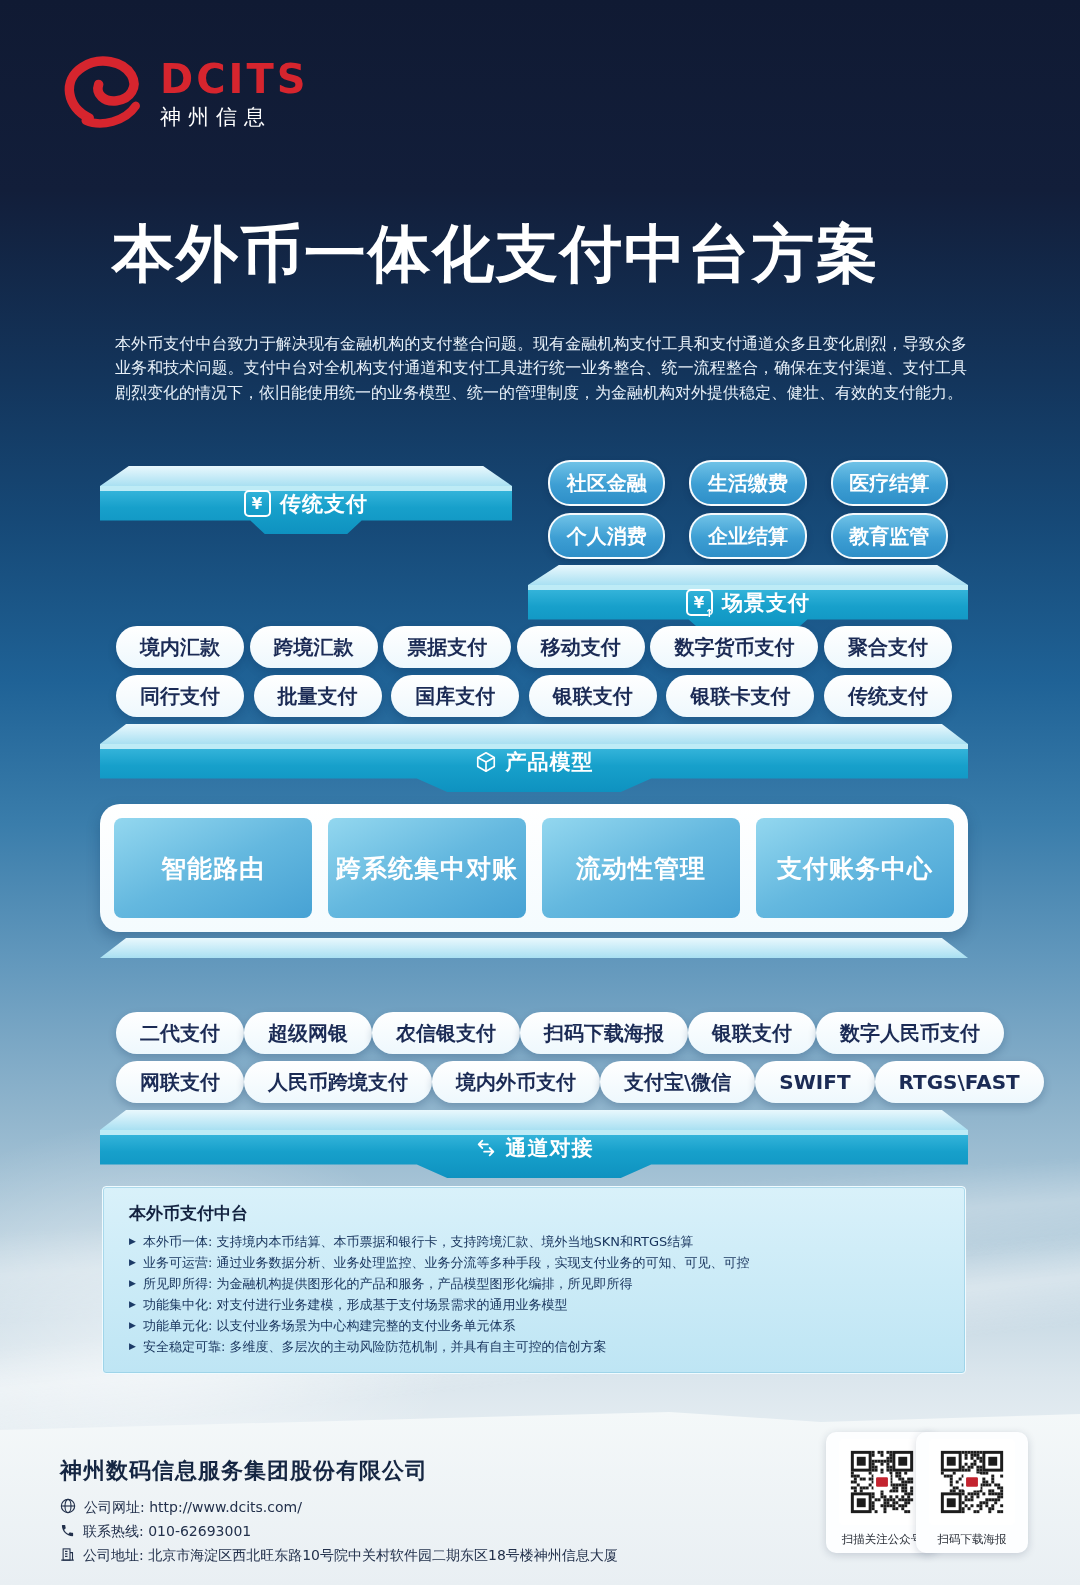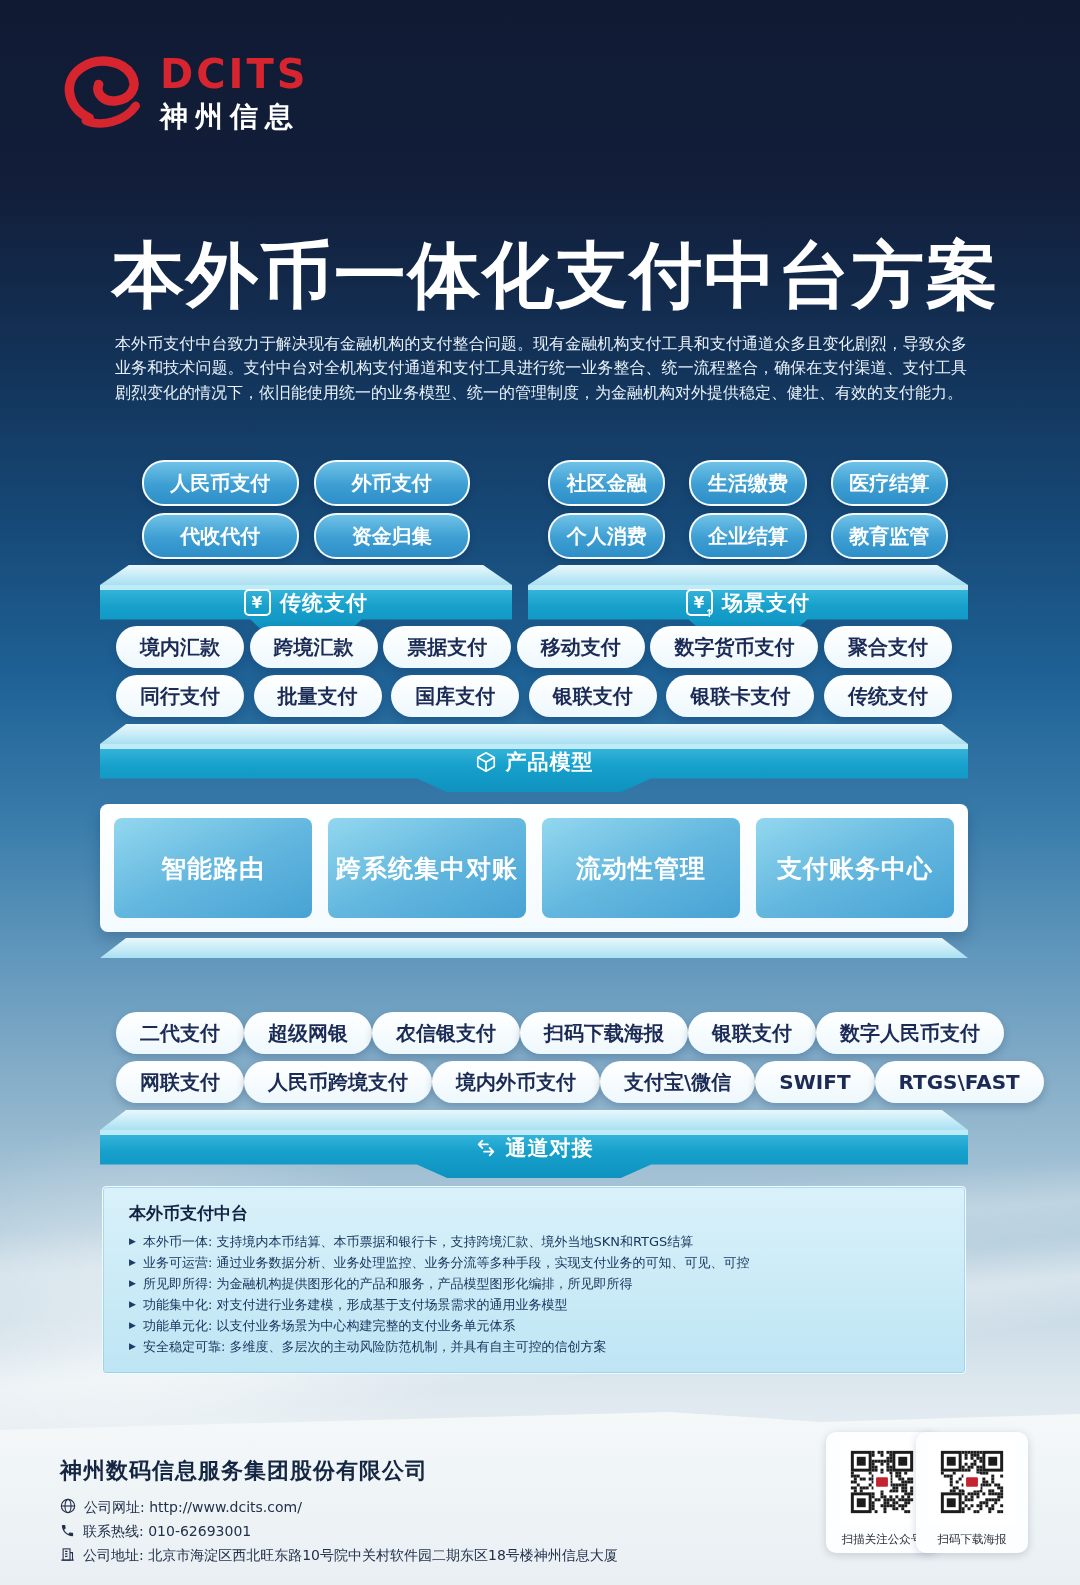--- a/index.html
+++ b/index.html
@@ -17,24 +17,24 @@
     background:linear-gradient(180deg,rgba(255,255,255,0) 0%,rgba(255,255,255,.7) 48%,rgba(255,255,255,0) 100%);
     filter:blur(2px);}
   .w1{top:1195px;transform:rotate(-4deg);opacity:.35;}
   .w2{top:1290px;transform:rotate(-6deg);opacity:.55;}
   .glow{position:absolute;left:-140px;top:1120px;width:600px;height:420px;border-radius:50%;
     background:radial-gradient(closest-side,rgba(255,255,255,.5),rgba(255,255,255,0));pointer-events:none;}
 
   
   .logo{position:absolute;left:60px;top:54px;display:flex;align-items:center;gap:14px;}
   .logo-text .brand{color:#d6252e;font-size:40px;font-weight:800;letter-spacing:3px;line-height:1;}
-  .logo-text .sub{color:#fff;font-size:28px;font-weight:700;letter-spacing:7px;margin-top:4px;}
-
-  .title{position:absolute;left:112px;top:228px;width:880px;margin:0;
-    color:#fff;font-size:72px;font-weight:900;letter-spacing:2px;white-space:nowrap;}
+  .logo-text .sub{color:#fff;font-size:21px;font-weight:400;letter-spacing:7px;margin-top:4px;}
+
+  .title{position:absolute;left:112px;top:212px;width:880px;margin:0;
+    color:#fff;font-size:62px;font-weight:900;letter-spacing:2px;white-space:nowrap;}
   .intro{position:absolute;left:115px;top:332px;width:852px;margin:0;
     color:#e9f2fa;font-size:16px;line-height:1.52;text-align:justify;}
 
   
   .pill{display:flex;align-items:center;justify-content:center;height:42px;border-radius:22px;
     font-size:20px;font-weight:700;white-space:nowrap;}
   .pill.blue{background:linear-gradient(180deg,#6fc2e7 0%,#3d9ed3 55%,#2e8fc8 100%);
     border:2px solid rgba(255,255,255,.95);color:#fff;box-shadow:0 3px 6px rgba(5,35,70,.25);}
   .pill.white{background:linear-gradient(180deg,#ffffff 0%,#eef8fd 100%);color:#1b2b55;
     padding:0 24px;box-shadow:0 4px 9px rgba(8,40,80,.22);}
@@ -62,21 +62,21 @@
   .group.scenario{width:440px;}
   .grid2{display:grid;grid-template-columns:1fr 1fr;gap:7px 15px;padding:0 42px;}
   .grid3{display:grid;grid-template-columns:1fr 1fr 1fr;gap:7px 24px;padding:0 20px;}
 
   .section{position:absolute;left:100px;width:868px;}
   .product{top:626px;}
   .connect{top:1012px;}
   .prow{display:flex;justify-content:space-between;margin-bottom:7px;padding:0 16px;}
 
   .mgmt{top:804px;}
-  .mgmt-box{background:linear-gradient(180deg,#ffffff,#f4fbfe);border-radius:8px;padding:14px;
+  .mgmt-box{background:linear-gradient(180deg,#ffffff,#f4fbfe);border-radius:20px;padding:14px;
     display:flex;gap:16px;height:128px;box-sizing:border-box;box-shadow:0 6px 14px rgba(8,40,80,.25);}
   .mgmt-cell{flex:1;border-radius:8px;display:flex;align-items:center;justify-content:center;
     color:#fff;font-size:25px;font-weight:700;letter-spacing:1px;
     background:linear-gradient(155deg,#93d7ef 0%,#64b8df 50%,#47a2d4 100%);}
 
   
   .info{position:absolute;left:102px;top:1186px;width:864px;box-sizing:border-box;
     background:linear-gradient(180deg,#d9f1fa 0%,#bee5f4 100%);
     border:1px solid #f0fbff;border-radius:4px;box-shadow:inset 0 0 0 1px rgba(120,190,220,.45);
     padding:15px 26px 14px;}
@@ -119,26 +119,20 @@
       <div class="brand">DCITS</div>
       <div class="sub">神州信息</div>
     </div>
   </header>
 
   <h1 class="title">本外币一体化支付中台方案</h1>
   <p class="intro">本外币支付中台致力于解决现有金融机构的支付整合问题。现有金融机构支付工具和支付通道众多且变化剧烈，导致众多业务和技术问题。支付中台对全机构支付通道和支付工具进行统一业务整合、统一流程整合，确保在支付渠道、支付工具剧烈变化的情况下，依旧能使用统一的业务模型、统一的管理制度，为金融机构对外提供稳定、健壮、有效的支付能力。</p>
 
   <div class="dual">
     <div class="group traditional">
-      <div class="grid2">
-        <div class="pill blue">人民币支付</div>
-        <div class="pill blue">外币支付</div>
-        <div class="pill blue">代收代付</div>
-        <div class="pill blue">资金归集</div>
-      </div>
       <div class="floor"></div>
       <div class="band">
         <div class="band-inner">
           <span class="band-icon sq-icon">¥</span>
           <span>传统支付</span>
         </div>
       </div>
     </div>
     <div class="group scenario">
       <div class="grid3">

